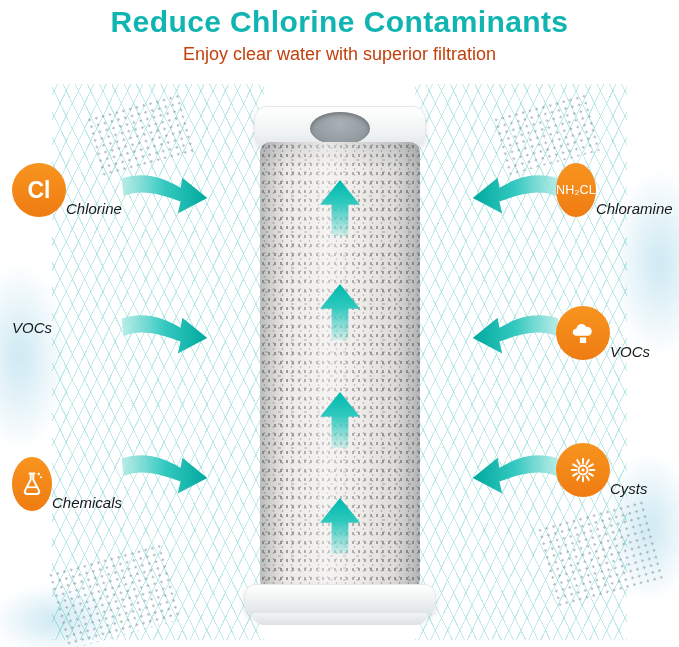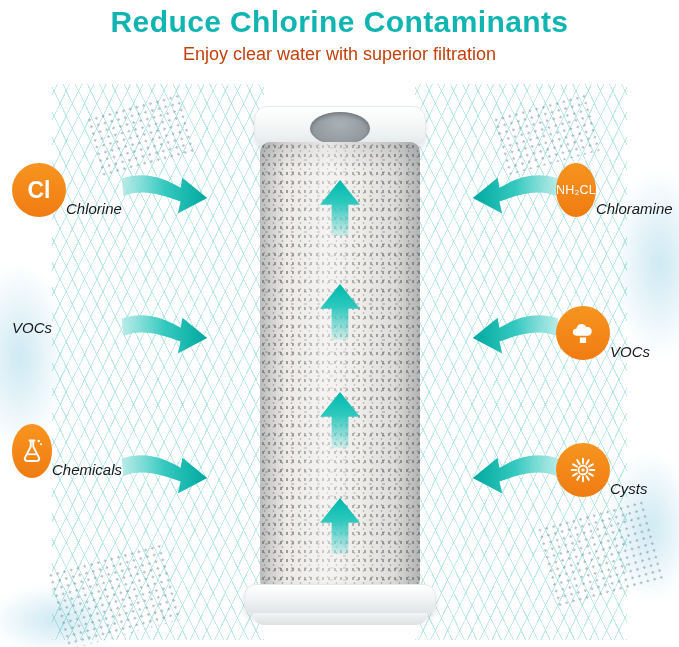--- a/index.html
+++ b/index.html
@@ -146,21 +146,21 @@
     <div class="badge">
       <span class="sym-big">Cl</span>
     </div>
     <div class="label">Chlorine</div>
   </div>
 
   <div class="item" style="left:12px;top:306px;">
     <div class="label">VOCs</div>
   </div>
 
-  <div class="item" style="left:12px;top:424px;">
+  <div class="item" style="left:12px;top:457px;">
     <div class="badge">
       <svg width="30" height="30" viewBox="0 0 24 24">
         <path d="M10 3.5h4 M11 3.5v5l-4.3 8.2A2 2 0 0 0 8.5 20h7a2 2 0 0 0 1.8-3.3L13 8.5v-5" stroke="#fff" stroke-width="1.6" fill="none" stroke-linecap="round" stroke-linejoin="round"></path>
         <path d="M8.2 14.6h7.6" stroke="#fff" stroke-width="1.4"></path>
         <circle cx="17.4" cy="4" r="1" fill="#fff"></circle>
         <circle cx="19.2" cy="6.6" r="0.8" fill="#fff"></circle>
       </svg>
     </div>
     <div class="label">Chemicals</div>
   </div>

